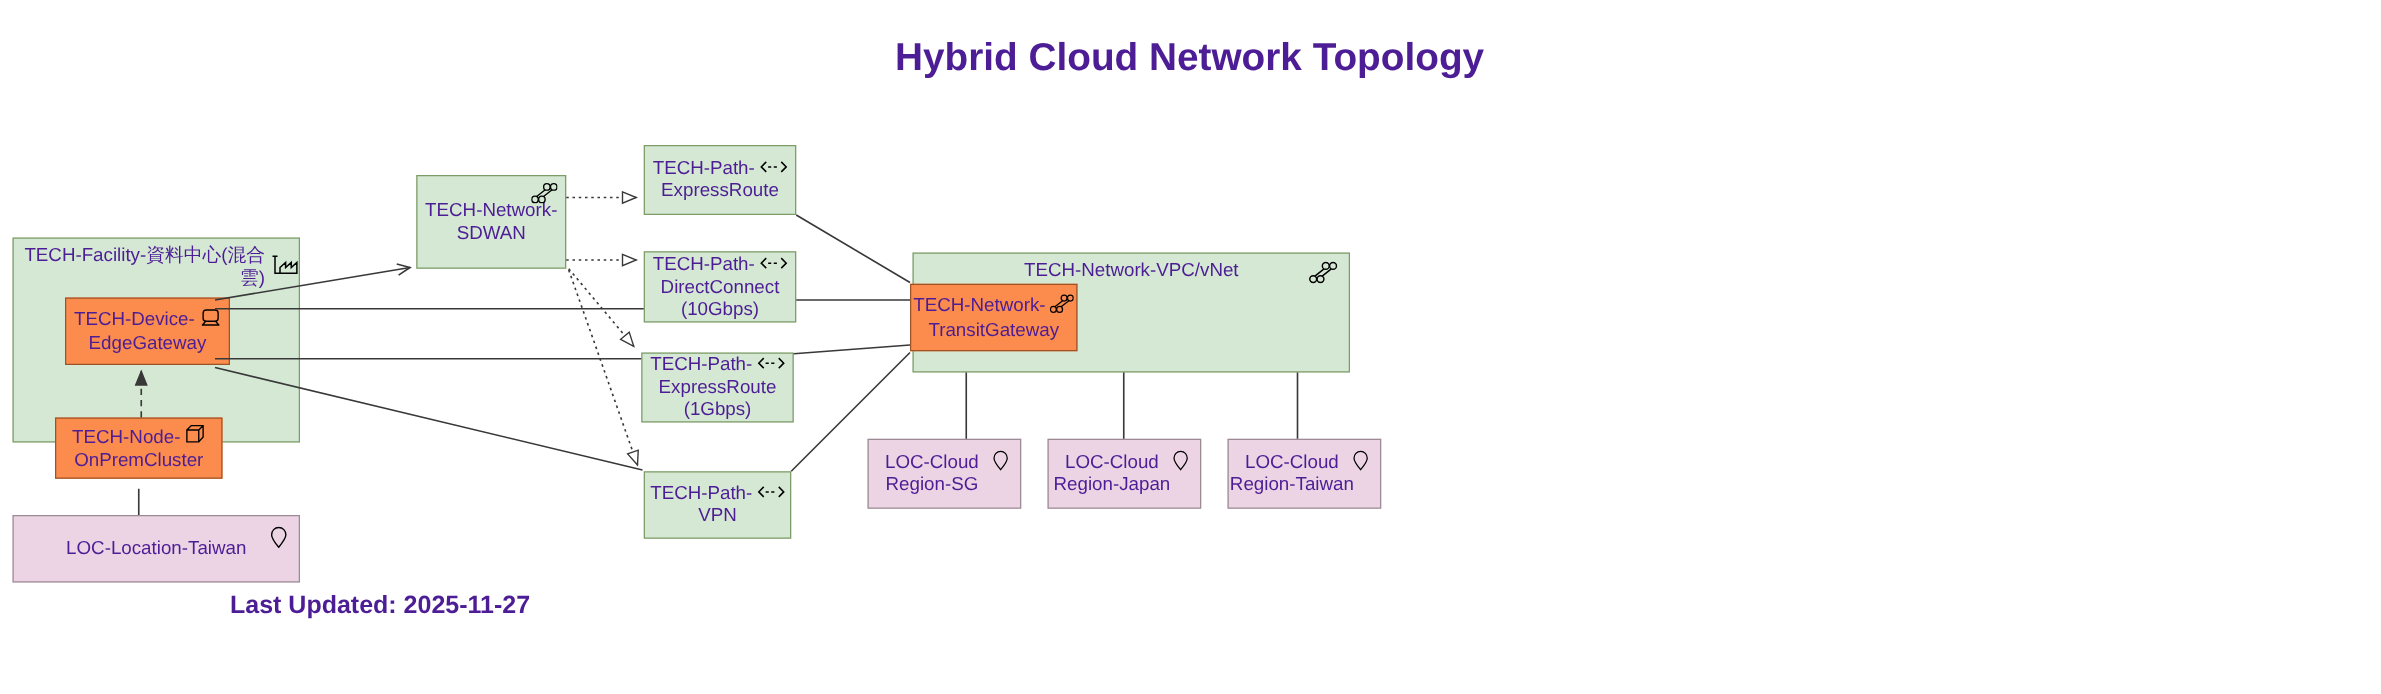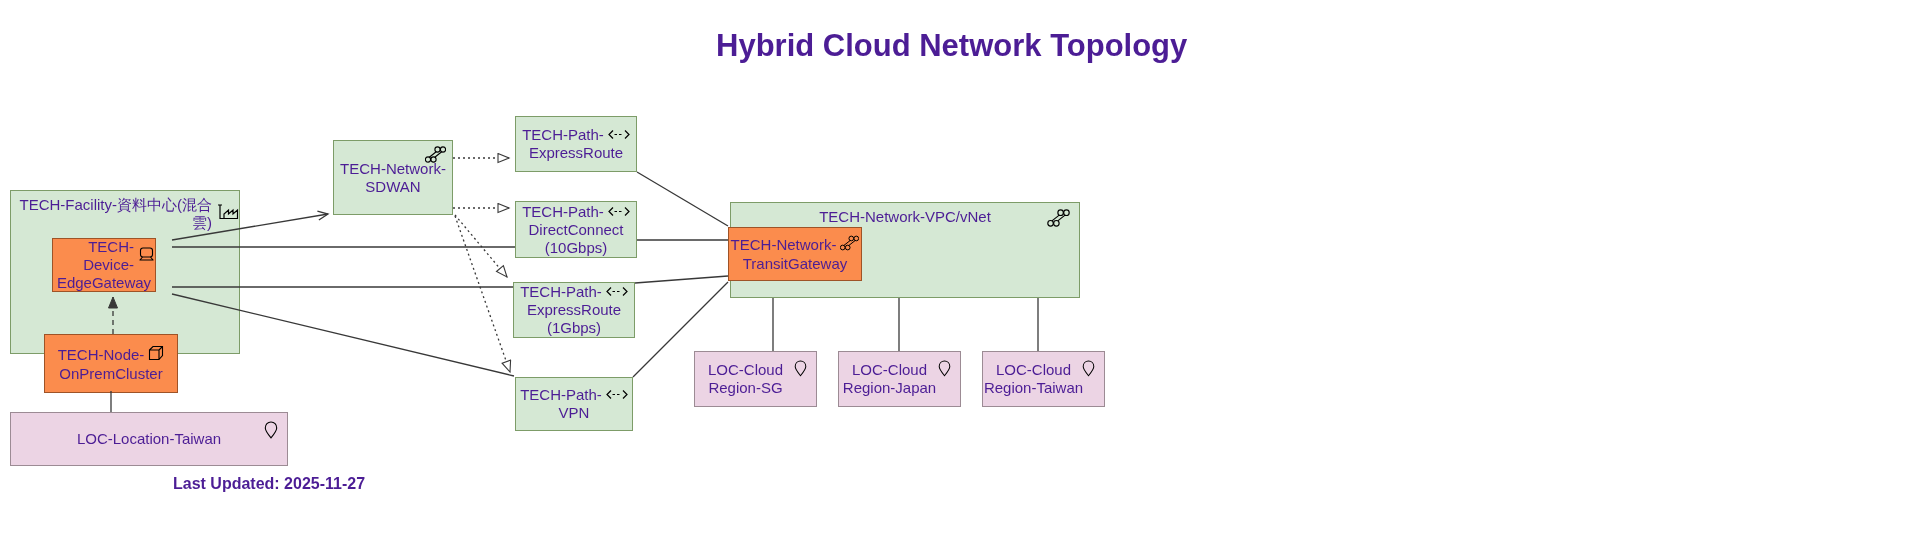--- a/index.html
+++ b/index.html
@@ -8,21 +8,21 @@
   .title{position:absolute;top:28px;left:716px;font-size:31px;font-weight:bold;white-space:nowrap;}
   .node{position:absolute;box-sizing:border-box;border:1px solid #000;display:flex;flex-direction:column;
         align-items:center;justify-content:center;font-size:15px;line-height:18px;text-align:right;}
   .green{background:#d5e8d4;border-color:#7d9c68;}
   .orange{background:#fb8c4d;border-color:#9e5327;}
   .pink{background:#ecd4e4;border-color:#9c8b94;}
   .row1{display:flex;align-items:center;justify-content:center;gap:4px;}
   .container{justify-content:flex-start;padding-top:5px;}
   .corner-icon{position:absolute;top:5px;right:6px;}
   .pin-right{position:absolute;top:8px;right:9px;}
-  .footer{position:absolute;left:173px;top:470px;font-size:16px;font-weight:bold;line-height:28px;}
+  .footer{position:absolute;left:184px;top:470px;font-size:20px;font-weight:bold;line-height:28px;}
   svg.overlay{position:absolute;left:0;top:0;pointer-events:none;}
   .icon{display:inline-block;flex:0 0 auto;}
 </style>
 </head>
 <body>
 
 <div id="canvas">
 
   <div class="title">Hybrid Cloud Network Topology</div>
 
@@ -30,46 +30,46 @@
     <div class="row1">
       <span>TECH-Facility-資料中心(混合雲)</span>
       <span class="icon">
         <svg width="23" height="16" viewBox="0 0 23 16">
           <path d="M2,1 H6 M4,1 V14.5 H21.5 V6 L17,10 V6 L12.5,10 V6 L8,10 V14" fill="none" stroke="#000" stroke-width="1.2"></path>
         </svg>
       </span>
     </div>
   </div>
 
-  <div class="node orange" style="left:52px;top:238px;width:104px;height:54px;">
+  <div class="node orange" style="left:52px;top:238px;width:132px;height:54px;">
     <div class="row1">
       <span>TECH-Device-</span>
       <span class="icon">
         <svg width="17" height="14" viewBox="0 0 17 14">
           <rect x="2.5" y="1" width="12" height="9" rx="2.5" fill="none" stroke="#000" stroke-width="1.1"></rect>
           <path d="M4.5,10 L2,13 M12.5,10 L15,13 M1.5,13 H15.5" fill="none" stroke="#000" stroke-width="1.1"></path>
         </svg>
       </span>
     </div>
     <div>EdgeGateway</div>
   </div>
 
-  <div class="node orange" style="left:44px;top:334px;width:134px;height:59px;">
+  <div class="node orange" style="left:44px;top:334px;width:134px;height:49px;">
     <div class="row1">
       <span>TECH-Node-</span>
       <span class="icon">
         <svg width="16" height="16" viewBox="0 0 16 16">
           <path d="M1.5,5 H11 V14.5 H1.5 Z M1.5,5 L5,1.5 H14.5 V10.5 L11,14.5 M14.5,1.5 L11,5" fill="none" stroke="#000" stroke-width="1.1"></path>
         </svg>
       </span>
     </div>
     <div>OnPremCluster</div>
   </div>
 
-  <div class="node pink" style="left:10px;top:412px;width:278px;height:54px;">
+  <div class="node pink" style="left:10px;top:412px;width:230px;height:54px;">
     <div>LOC-Location-Taiwan</div>
     <span class="icon pin-right">
       <svg width="14" height="18" viewBox="0 0 14 18">
         <path d="M7,1 C3.7,1 1.3,3.6 1.3,6.9 C1.3,9.8 4.2,13.4 7,16.8 C9.8,13.4 12.7,9.8 12.7,6.9 C12.7,3.6 10.3,1 7,1 Z" fill="none" stroke="#000" stroke-width="1.1"></path>
       </svg>
     </span>
   </div>
 
   <div class="node green" style="left:333px;top:140px;width:120px;height:75px;">
     <span class="icon corner-icon">

